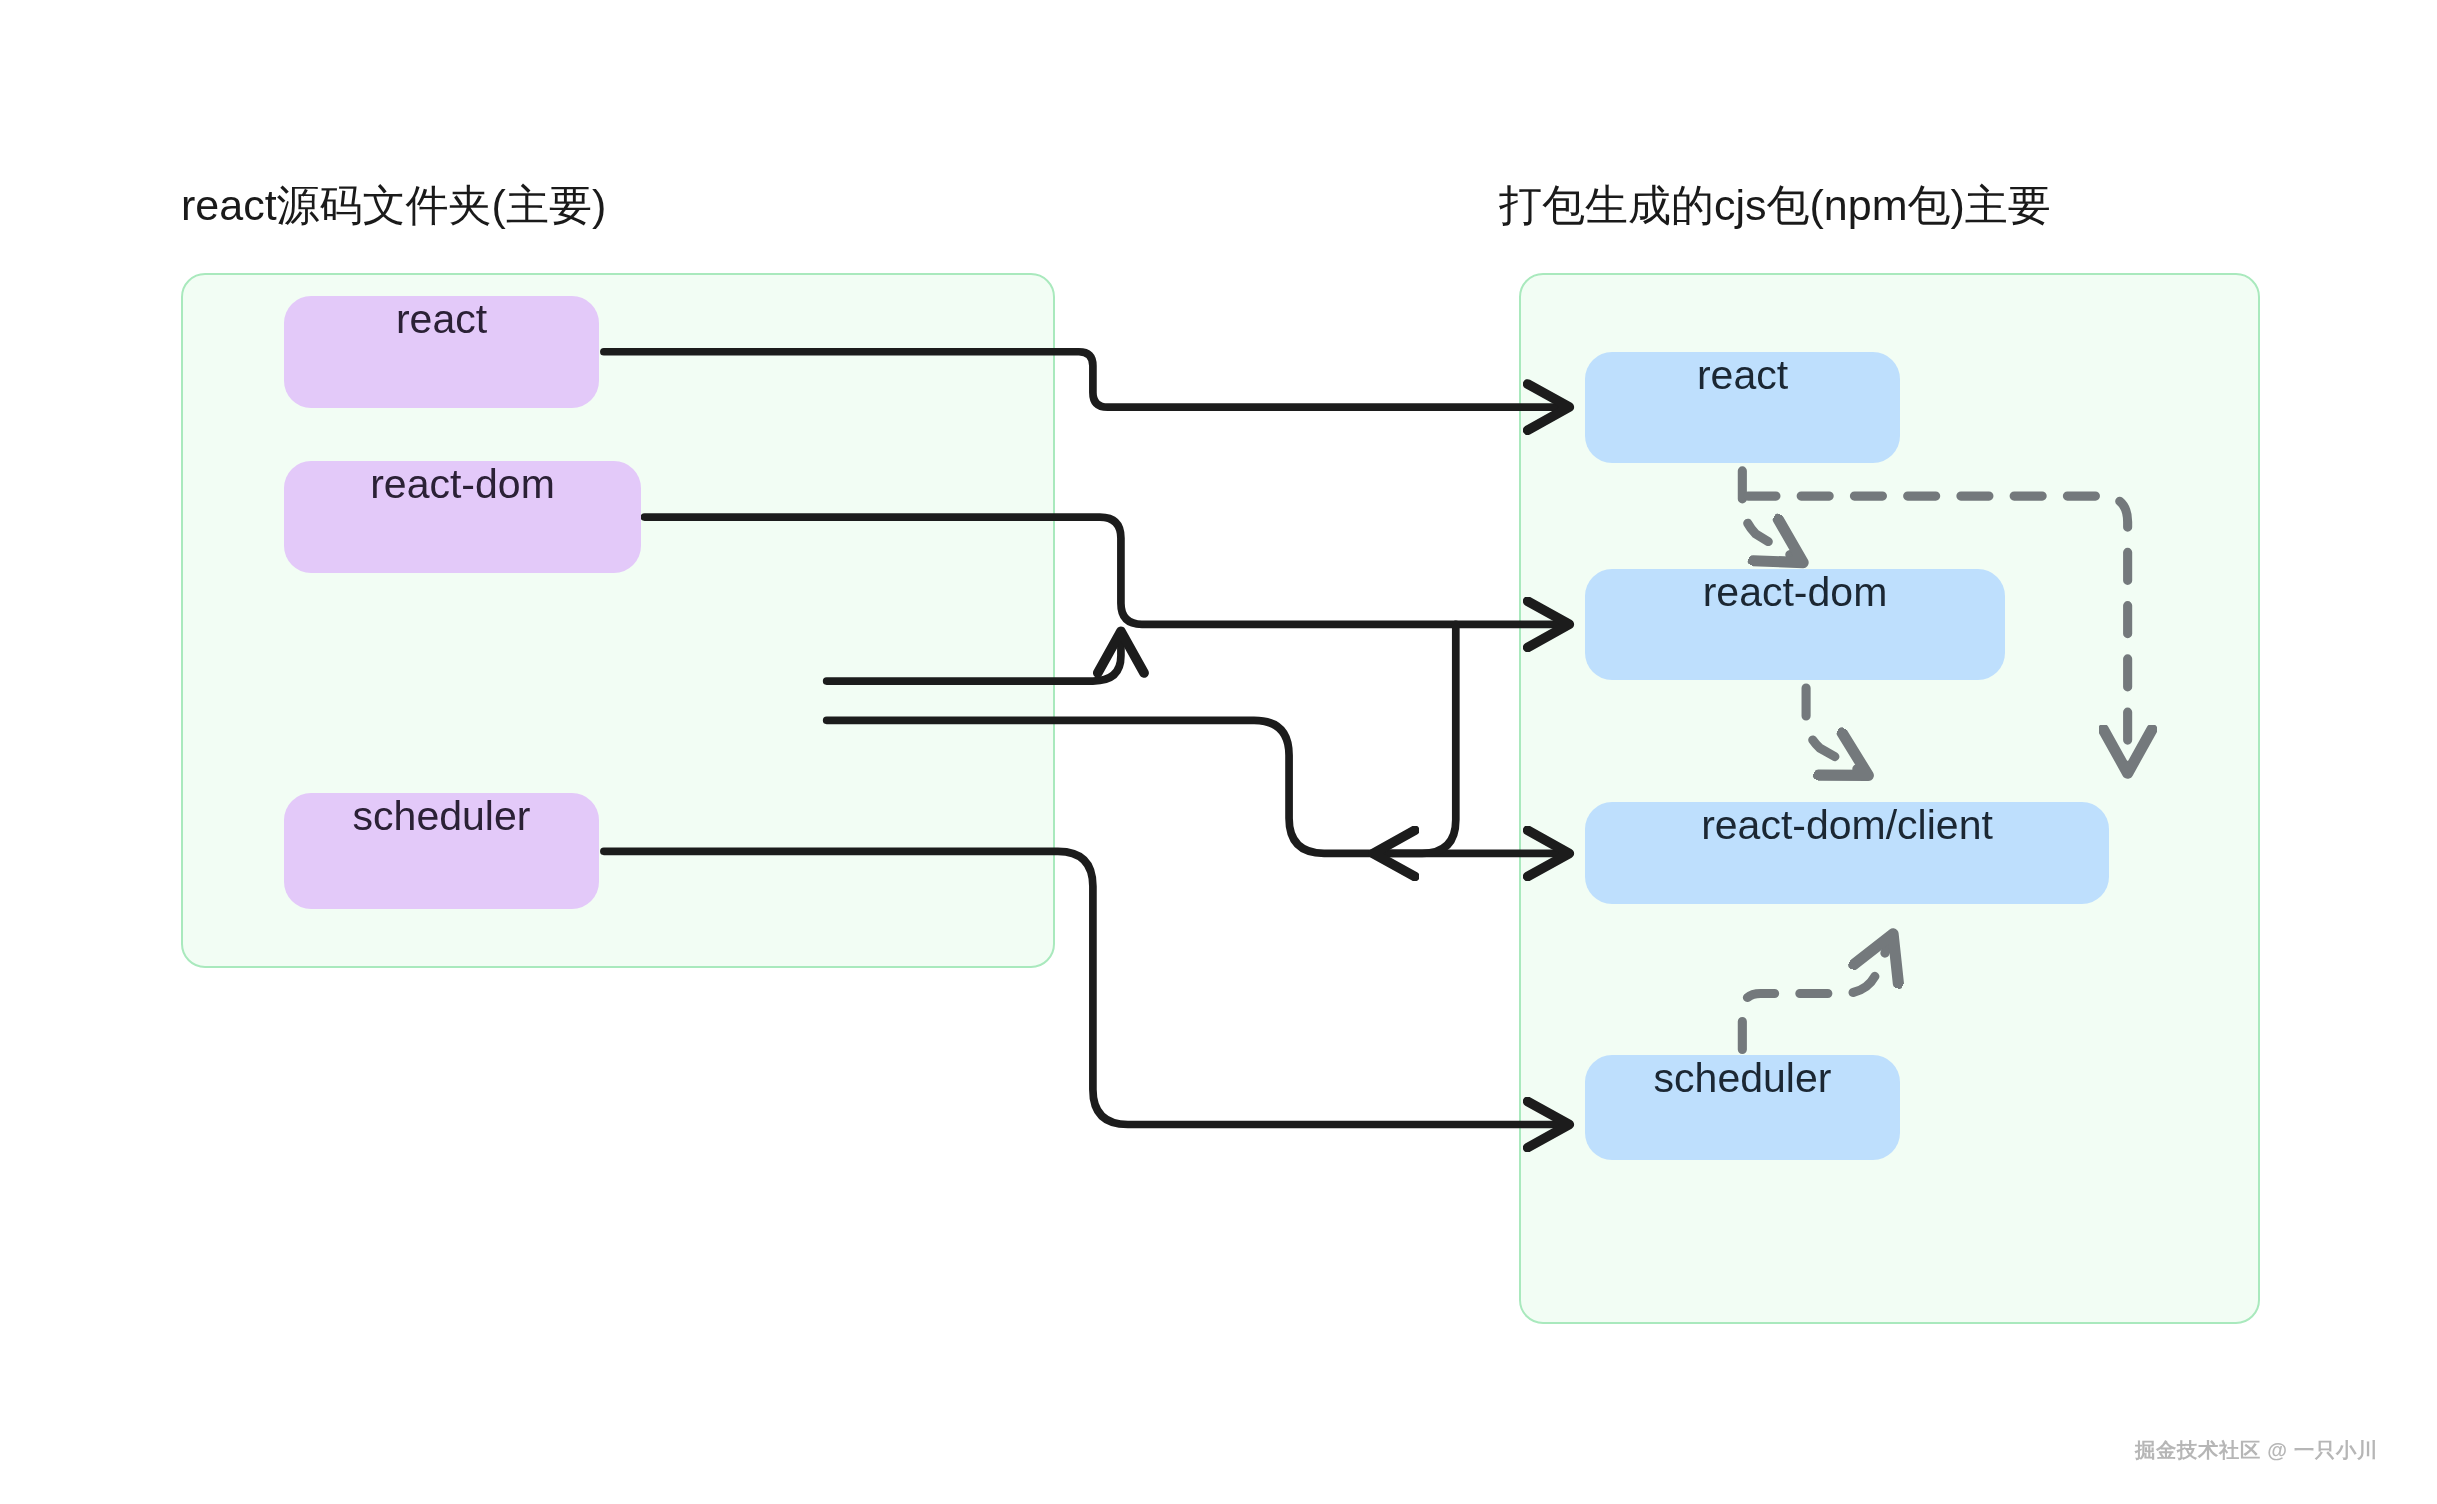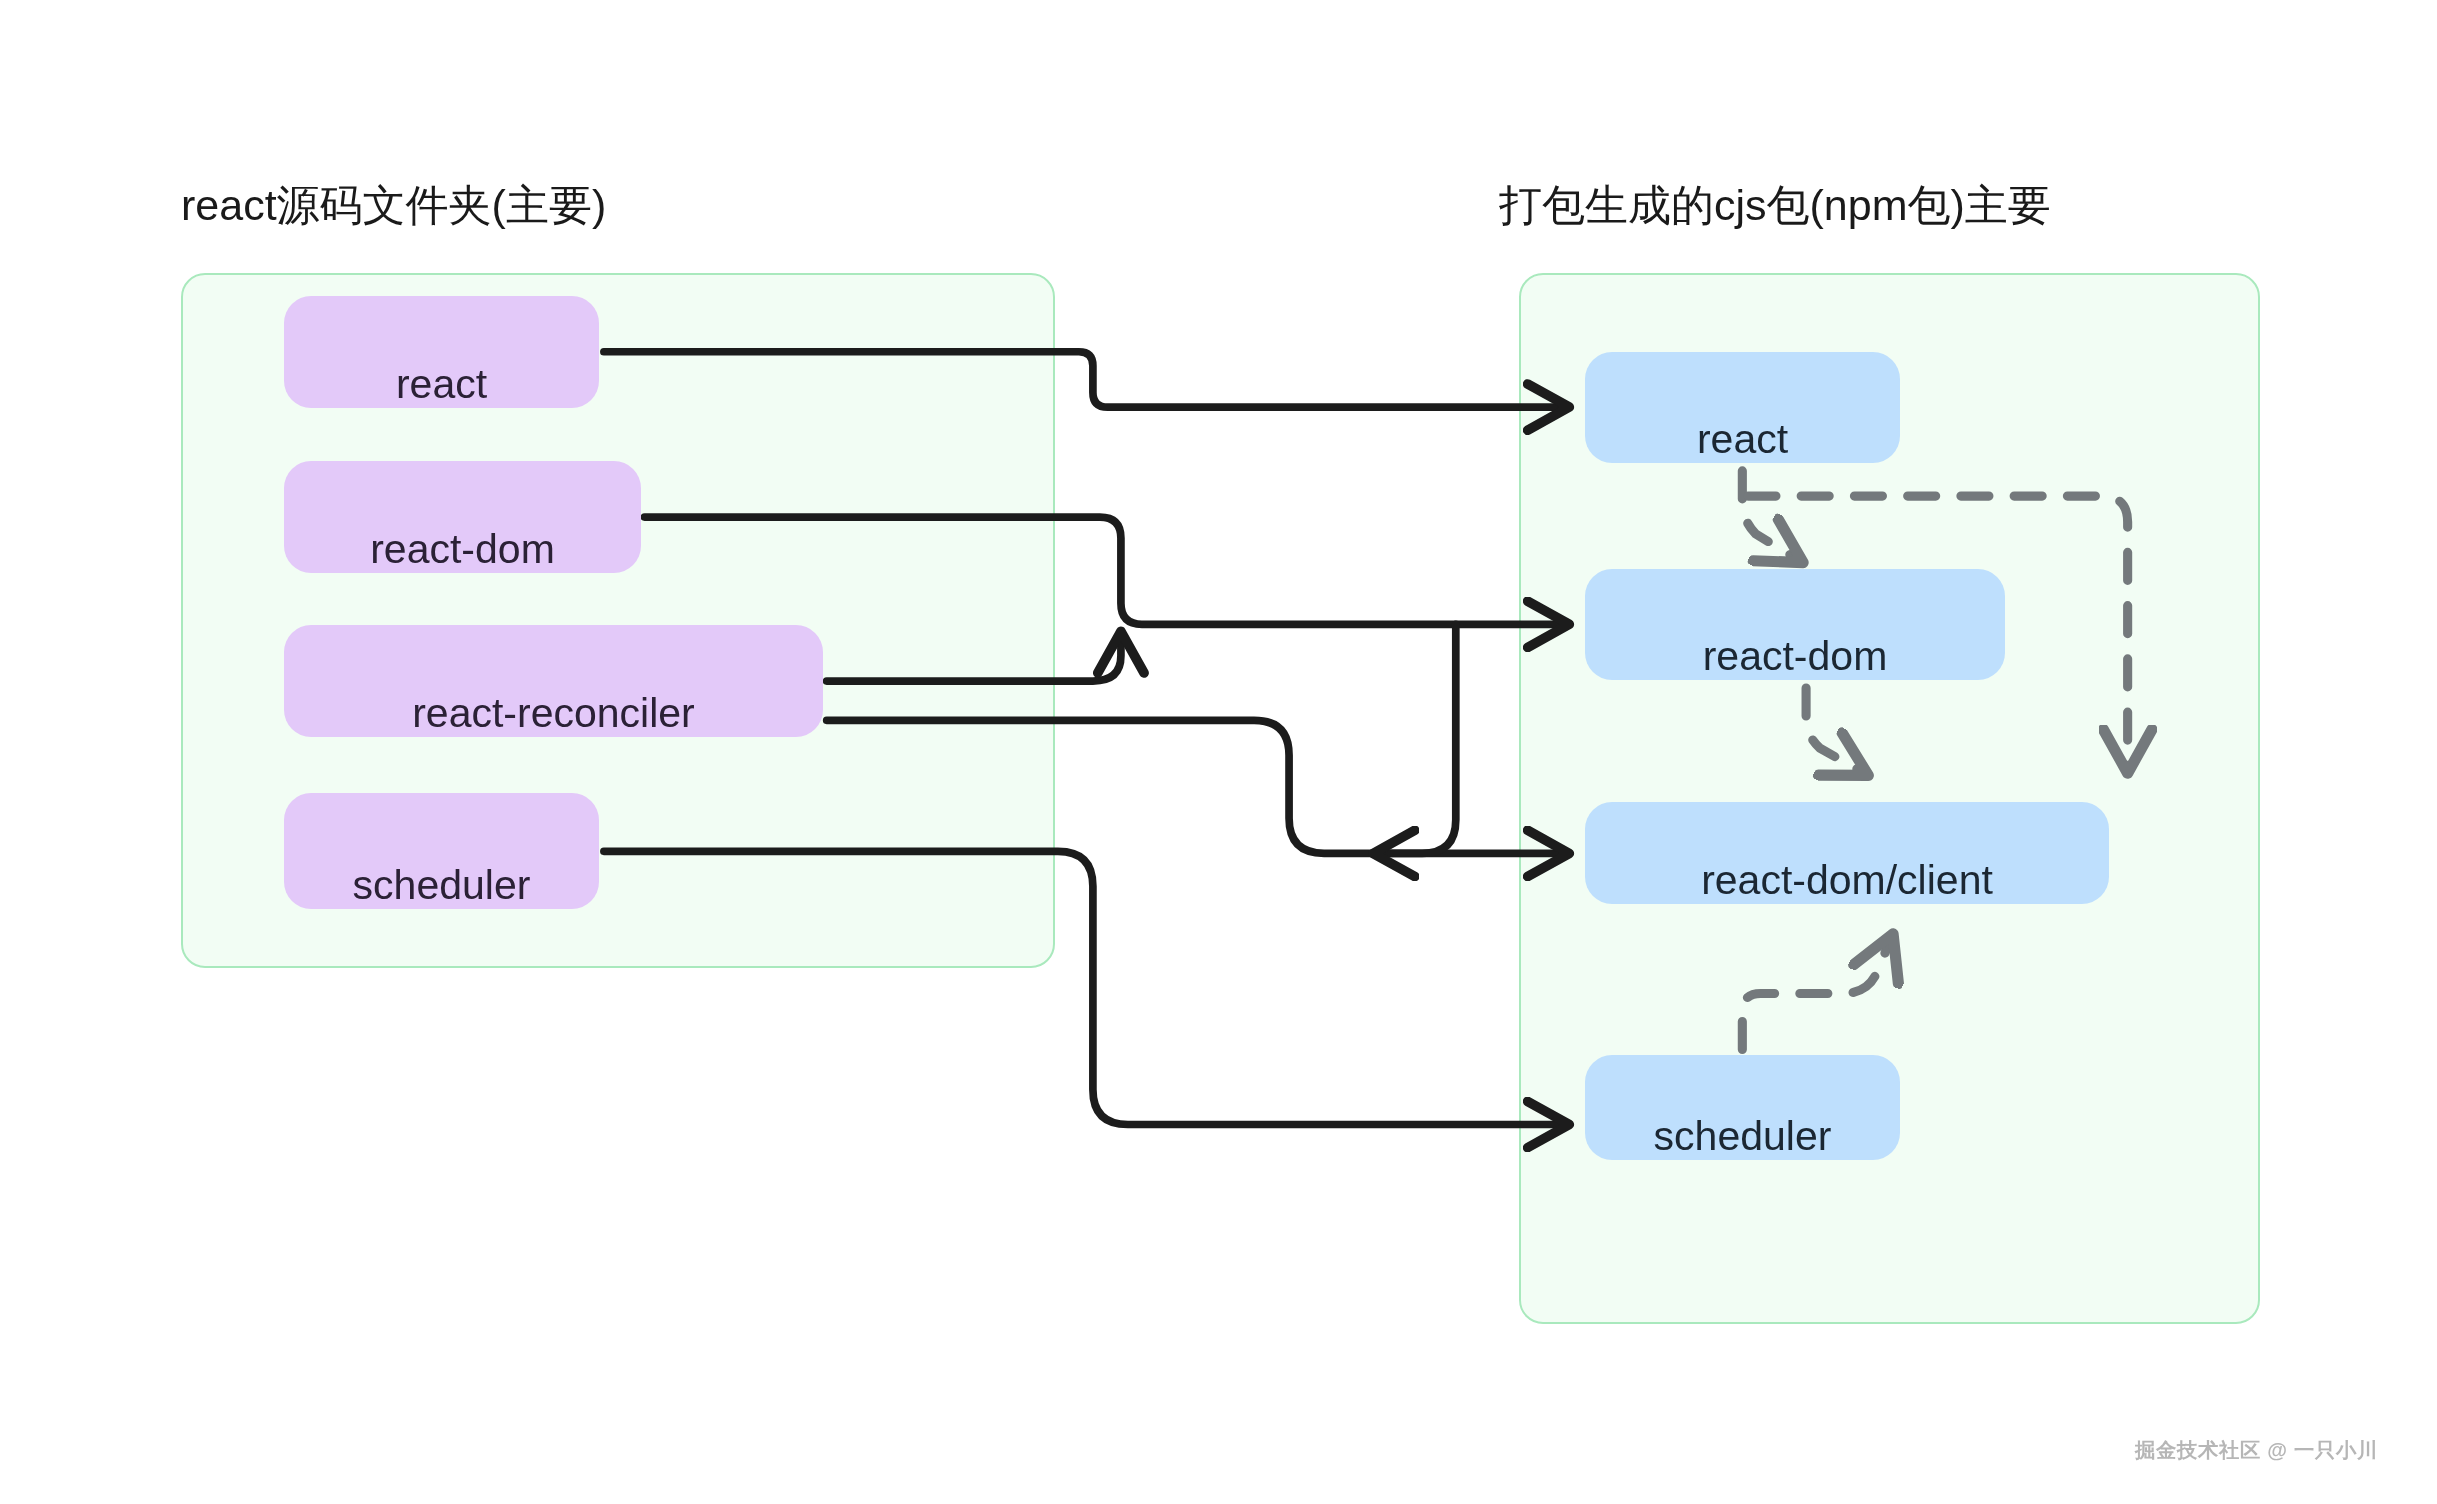--- a/index.html
+++ b/index.html
@@ -30,21 +30,21 @@
     border-radius:24px;
     box-sizing:border-box;
   }
   #group-left{left:181px;top:273px;width:874px;height:695px;}
   #group-right{left:1519px;top:273px;width:741px;height:1051px;}
 
   
   .node{
     position:absolute;
     display:flex;
-    align-items:flex-end;
+    align-items:flex-start;
     justify-content:center;
     border-radius:27px;
     font-size:41px;
     font-weight:400;
     color:#231a2e;
     white-space:nowrap;
     box-sizing:border-box;
     letter-spacing:0px;
   }
   .node.purple{background:#e3c9f9;color:#2b2136;}
@@ -156,23 +156,20 @@
              Q 2665 1418 2678 1390
              L 2700 1338" marker-end="url(#arrow-dashed)"></path>
   </svg>
 
   <div id="n-src-react" class="node purple">
     <span>react</span>
   </div>
   <div id="n-src-react-dom" class="node purple">
     <span>react-dom</span>
   </div>
-  <div id="n-src-reconciler" class="node purple">
-    <span>react-reconciler</span>
-  </div>
   <div id="n-src-scheduler" class="node purple">
     <span>scheduler</span>
   </div>
 
   <div id="n-pkg-react" class="node blue">
     <span>react</span>
   </div>
   <div id="n-pkg-react-dom" class="node blue">
     <span>react-dom</span>
   </div>

